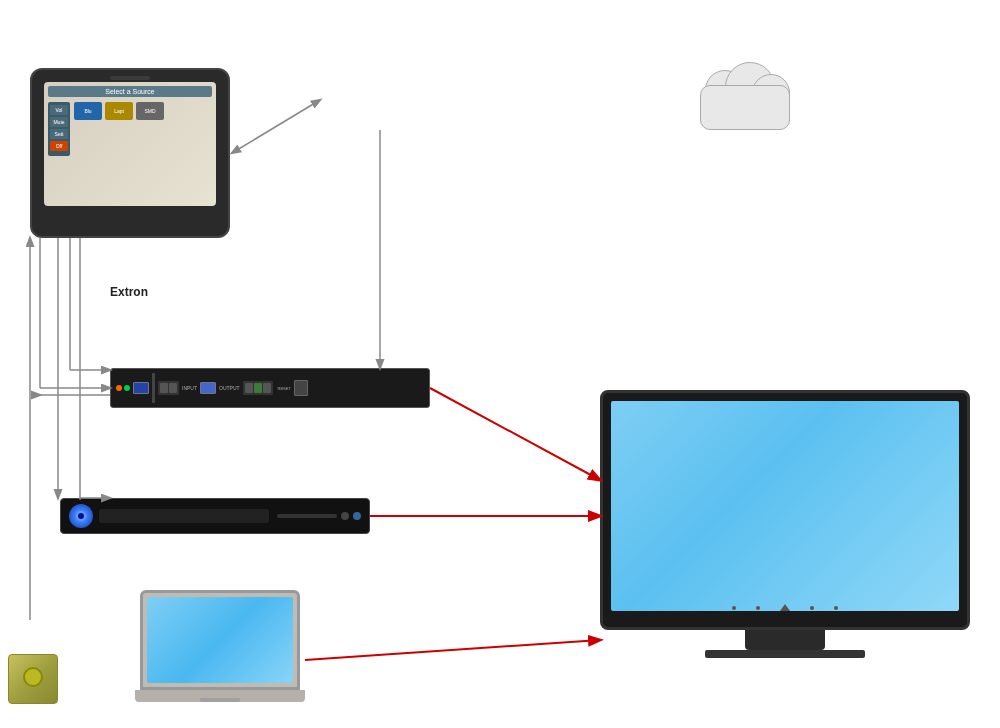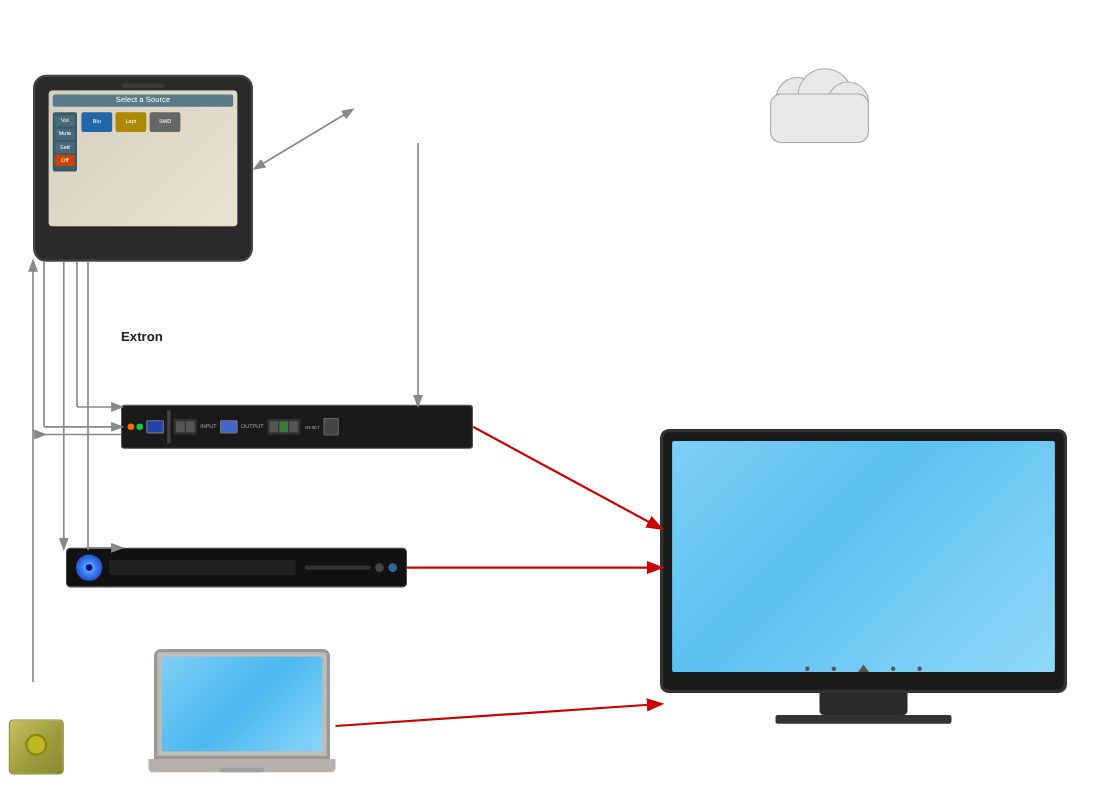--- a/index.html
+++ b/index.html
@@ -531,21 +531,21 @@
   <div class="smd-port-group">
     <div class="smd-mini-port"></div>
     <div class="smd-mini-port" style="background:#3a7a3a;"></div>
     <div class="smd-mini-port"></div>
   </div>
   <div style="font-size:4px;color:#aaa;margin-left:2px;">RESET</div>
   <div class="smd-lan-port"></div>
   <div class="smd-brand"></div>
 </div>
 
-<div class="device-label" style="top:297px;left:110px;">
+<div class="device-label" style="top:283px;left:110px;">
   <span class="bold">Extron</span><br>
   <span class="bold"></span><br>
   <span></span><br>
   <span></span>
 </div>
 
 <div class="bluray-device">
   <div class="bluray-logo">
     <div class="bluray-logo-inner"></div>
   </div>

